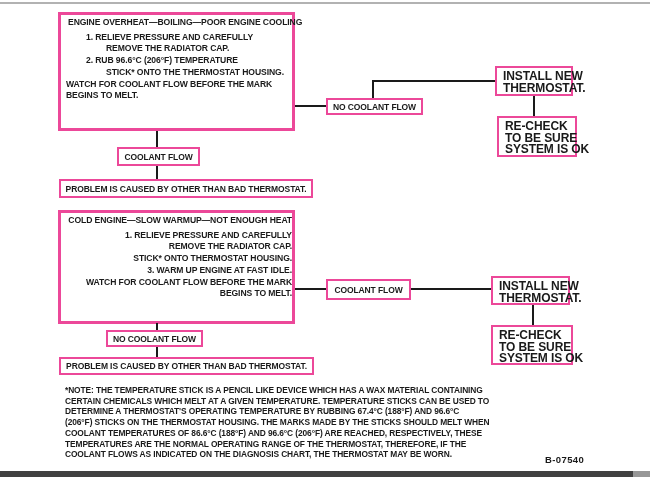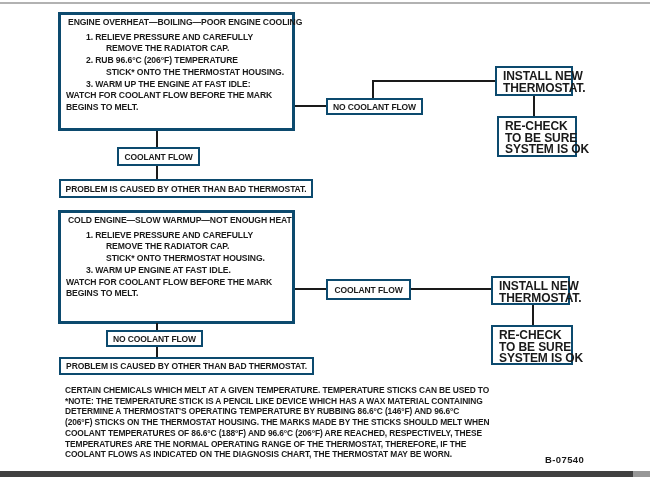--- a/index.html
+++ b/index.html
@@ -10,21 +10,21 @@
     font-family:"Liberation Sans", sans-serif;
     font-weight:700;
     color:#1a1a1a;
     overflow:hidden;
     letter-spacing:-0.1px;
   }
   .rule{position:absolute;}
   .box{
     position:absolute;
     box-sizing:border-box;
-    border:2px solid #0c4a6e;
+    border:2px solid #ec4899;
     background:#ffffff;
   }
   .mainbox{border-width:3px;padding-top:2px;font-size:8.6px;}
   .mainbox .line{line-height:11.7px;white-space:nowrap;}
   .t-title{padding-left:7px;margin-bottom:3px;}
   .t-step{padding-left:25px;}
   .t-cont{padding-left:45px;}
   .t-flush{padding-left:5px;}
   .smallbox{
     display:flex;align-items:center;justify-content:center;
@@ -55,21 +55,20 @@
 <div id="page">
 
   <div id="top-rule" class="rule"></div>
 
   <div class="box mainbox" style="left:58px;top:12px;width:237px;height:119px;">
     <div class="line t-title">ENGINE OVERHEAT—BOILING—POOR ENGINE COOLING</div>
     <div class="line t-step">1.  RELIEVE PRESSURE AND CAREFULLY</div>
     <div class="line t-cont">REMOVE THE RADIATOR CAP.</div>
     <div class="line t-step">2.  RUB 96.6°C (206°F) TEMPERATURE</div>
     <div class="line t-cont">STICK* ONTO THE THERMOSTAT HOUSING.</div>
-    <div class="line t-step">3.  WARM UP THE ENGINE AT FAST IDLE:</div>
     <div class="line t-flush">WATCH FOR COOLANT FLOW BEFORE THE MARK</div>
     <div class="line t-flush">BEGINS TO MELT.</div>
   </div>
 
   <div class="hline" style="left:295px;top:105px;width:31px;"></div>
   <div class="vline" style="left:372px;top:80px;height:18px;"></div>
   <div class="hline" style="left:372px;top:80px;width:123px;"></div>
   <div class="vline" style="left:533px;top:96px;height:20px;"></div>
   <div class="vline" style="left:156px;top:131px;height:16px;"></div>
   <div class="vline" style="left:156px;top:166px;height:13px;"></div>
@@ -90,21 +89,21 @@
   </div>
 
   <div class="box smallbox" style="left:117px;top:147px;width:83px;height:19px;">
     <span>COOLANT FLOW</span>
   </div>
 
   <div class="box smallbox" style="left:59px;top:179px;width:254px;height:19px;">
     <span>PROBLEM IS CAUSED BY OTHER THAN BAD THERMOSTAT.</span>
   </div>
 
-  <div class="box mainbox" style="left:58px;top:210px;width:237px;height:114px;">
+  <div class="box mainbox" style="left:58px;top:210px;width:237px;height:114px;text-align:right;">
     <div class="line t-title">COLD ENGINE—SLOW WARMUP—NOT ENOUGH HEAT</div>
     <div class="line t-step">1.  RELIEVE PRESSURE AND CAREFULLY</div>
     <div class="line t-cont">REMOVE THE RADIATOR CAP.</div>
     <div class="line t-cont">STICK* ONTO THERMOSTAT HOUSING.</div>
     <div class="line t-step">3.  WARM UP ENGINE AT FAST IDLE.</div>
     <div class="line t-flush">WATCH FOR COOLANT FLOW BEFORE THE MARK</div>
     <div class="line t-flush">BEGINS TO MELT.</div>
   </div>
 
   <div class="hline" style="left:295px;top:288px;width:31px;"></div>
@@ -130,23 +129,23 @@
 
   <div class="box smallbox" style="left:106px;top:330px;width:97px;height:17px;">
     <span>NO COOLANT FLOW</span>
   </div>
 
   <div class="box smallbox" style="left:59px;top:357px;width:255px;height:18px;">
     <span>PROBLEM IS CAUSED BY OTHER THAN BAD THERMOSTAT.</span>
   </div>
 
   <div id="footnote">
+    <div class="line">*NOTE: THE TEMPERATURE STICK IS A PENCIL LIKE DEVICE WHICH HAS A WAX MATERIAL CONTAINING</div>
     <div class="line">CERTAIN CHEMICALS WHICH MELT AT A GIVEN TEMPERATURE. TEMPERATURE STICKS CAN BE USED TO</div>
-    <div class="line">*NOTE: THE TEMPERATURE STICK IS A PENCIL LIKE DEVICE WHICH HAS A WAX MATERIAL CONTAINING</div>
-    <div class="line">DETERMINE A THERMOSTAT'S OPERATING TEMPERATURE BY RUBBING 86.6°C (146°F) AND 96.6°C</div>
+    <div class="line">DETERMINE A THERMOSTAT'S OPERATING TEMPERATURE BY RUBBING 67.4°C (188°F) AND 96.6°C</div>
     <div class="line">(206°F) STICKS ON THE THERMOSTAT HOUSING. THE MARKS MADE BY THE STICKS SHOULD MELT WHEN</div>
     <div class="line">COOLANT TEMPERATURES OF 86.6°C (188°F) AND 96.6°C (206°F) ARE REACHED, RESPECTIVELY, THESE</div>
     <div class="line">TEMPERATURES ARE THE NORMAL OPERATING RANGE OF THE THERMOSTAT, THEREFORE, IF THE</div>
     <div class="line">COOLANT FLOWS AS INDICATED ON THE DIAGNOSIS CHART, THE THERMOSTAT MAY BE WORN.</div>
   </div>
 
   <div id="figure-code">B-07540</div>
 
   <div id="bottom-bar" class="rule"></div>
   <div id="bottom-bar-tip" class="rule"></div>

